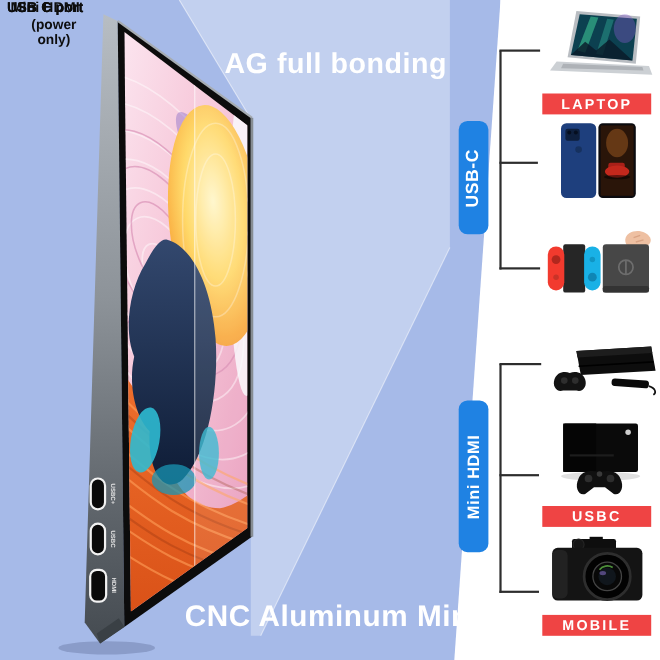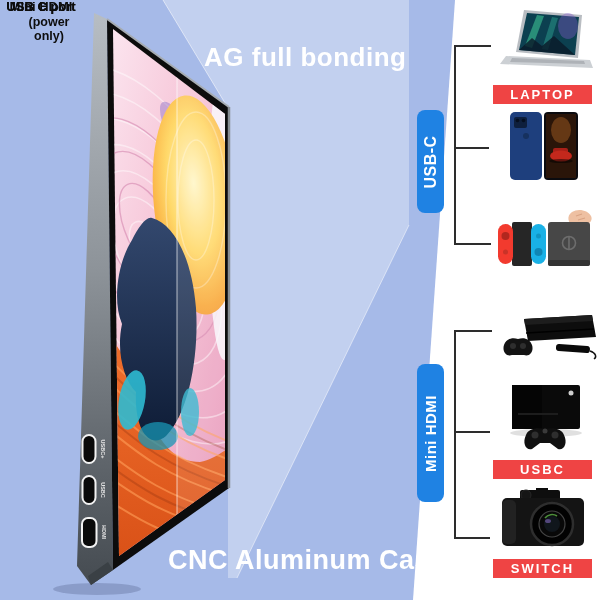--- a/index.html
+++ b/index.html
@@ -141,21 +141,21 @@
     </g>
     <g>
       <rect x="82" y="518" width="14.5" height="29" rx="6" fill="#0a0a0a" stroke="#f2f2f2" stroke-width="2"></rect>
     </g>
     <text x="101" y="449" font-size="5.5" font-weight="bold" fill="#e4e4e4" text-anchor="middle" transform="rotate(90 101 449)">USBC+</text>
     <text x="101" y="490" font-size="5.5" font-weight="bold" fill="#e4e4e4" text-anchor="middle" transform="rotate(90 101 490)">USBC</text>
     <text x="101.5" y="532" font-size="5.5" font-weight="bold" fill="#e4e4e4" text-anchor="middle" transform="rotate(90 101.5 532)">HDMI</text>
   </svg>
 
   <div class="abs caption top">AG full bonding</div>
-  <div class="abs caption bottom">CNC Aluminum Case</div>
+  <div class="abs caption bottom">CNC Aluminum Mini</div>
 
   <div class="abs port-label" style="left:0;top:430">
     <div>USB C port</div>
     <div class="sub">(power only)</div>
   </div>
   <div class="abs port-label" style="left:0;top:482">
     <div>USB C port</div>
   </div>
   <div class="abs port-label" style="left:0;top:526">
     <div>Mini HDMI</div>
@@ -248,15 +248,15 @@
     <rect x="24" y="4" width="40" height="11" rx="2" fill="#0e0e0e"></rect>
     <circle cx="30" cy="9" r="5" fill="#161616" stroke="#262626" stroke-width="1"></circle>
     <rect x="6" y="12" width="82" height="48" rx="5" fill="#141414"></rect>
     <rect x="6" y="14" width="14" height="44" rx="5" fill="#222222"></rect>
     <circle cx="56" cy="38" r="21" fill="#020202" stroke="#2e2e2e" stroke-width="2.5"></circle>
     <circle cx="56" cy="38" r="13" fill="#080808" stroke="#444444" stroke-width="1.2"></circle>
     <circle cx="56" cy="38" r="8" fill="#10161c"></circle>
     <path d="M49,32 A9,9 0 0 1 61,30" stroke="#4d8f3a" stroke-width="1.6" fill="none"></path>
     <ellipse cx="52" cy="35" rx="3" ry="2" fill="rgba(150,120,220,0.5)"></ellipse>
   </svg>
-  <div class="abs dev-label" style="top:559px">SWITCH</div>
+  <div class="abs dev-label" style="top:559px">MOBILE</div>
 
 </div>
 
 </body></html>

